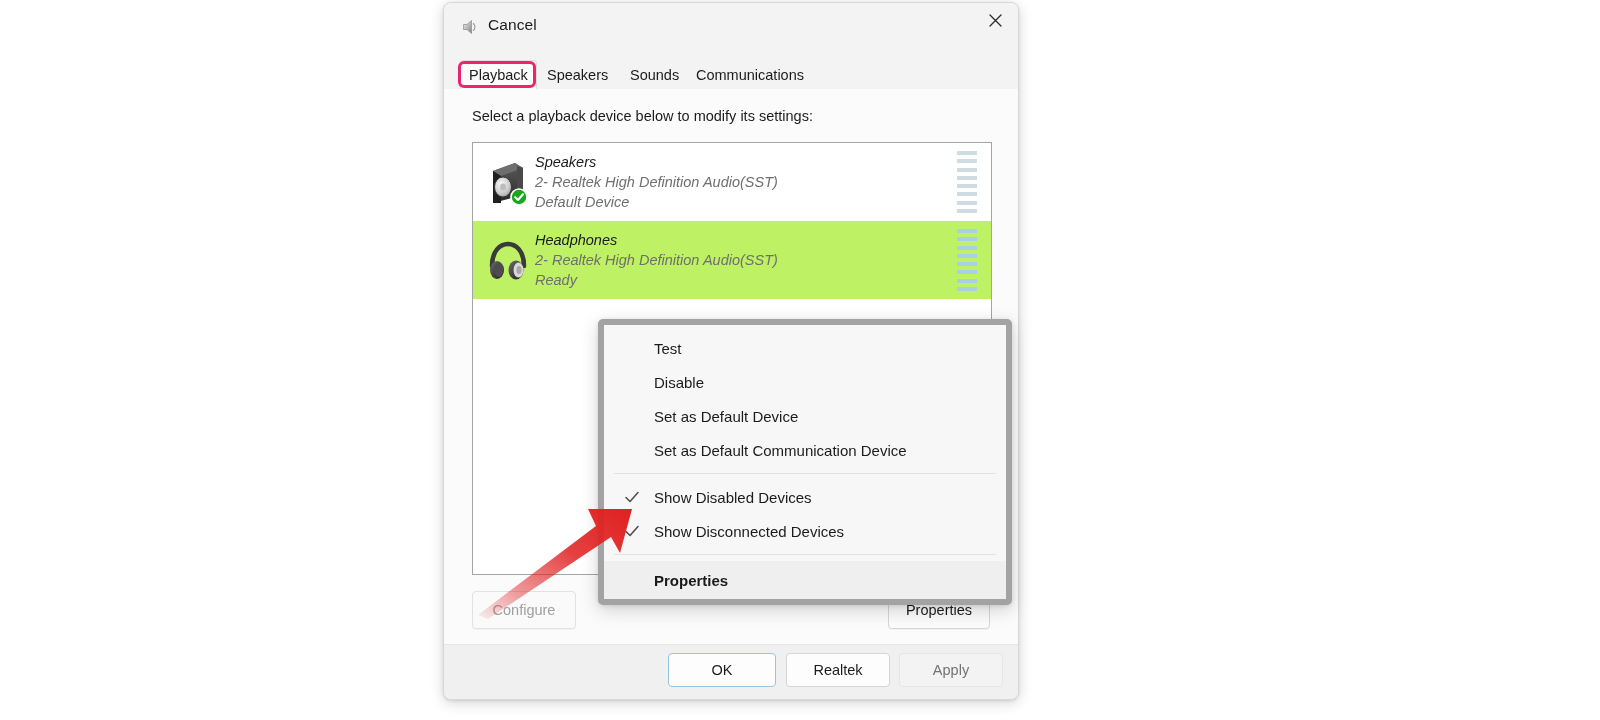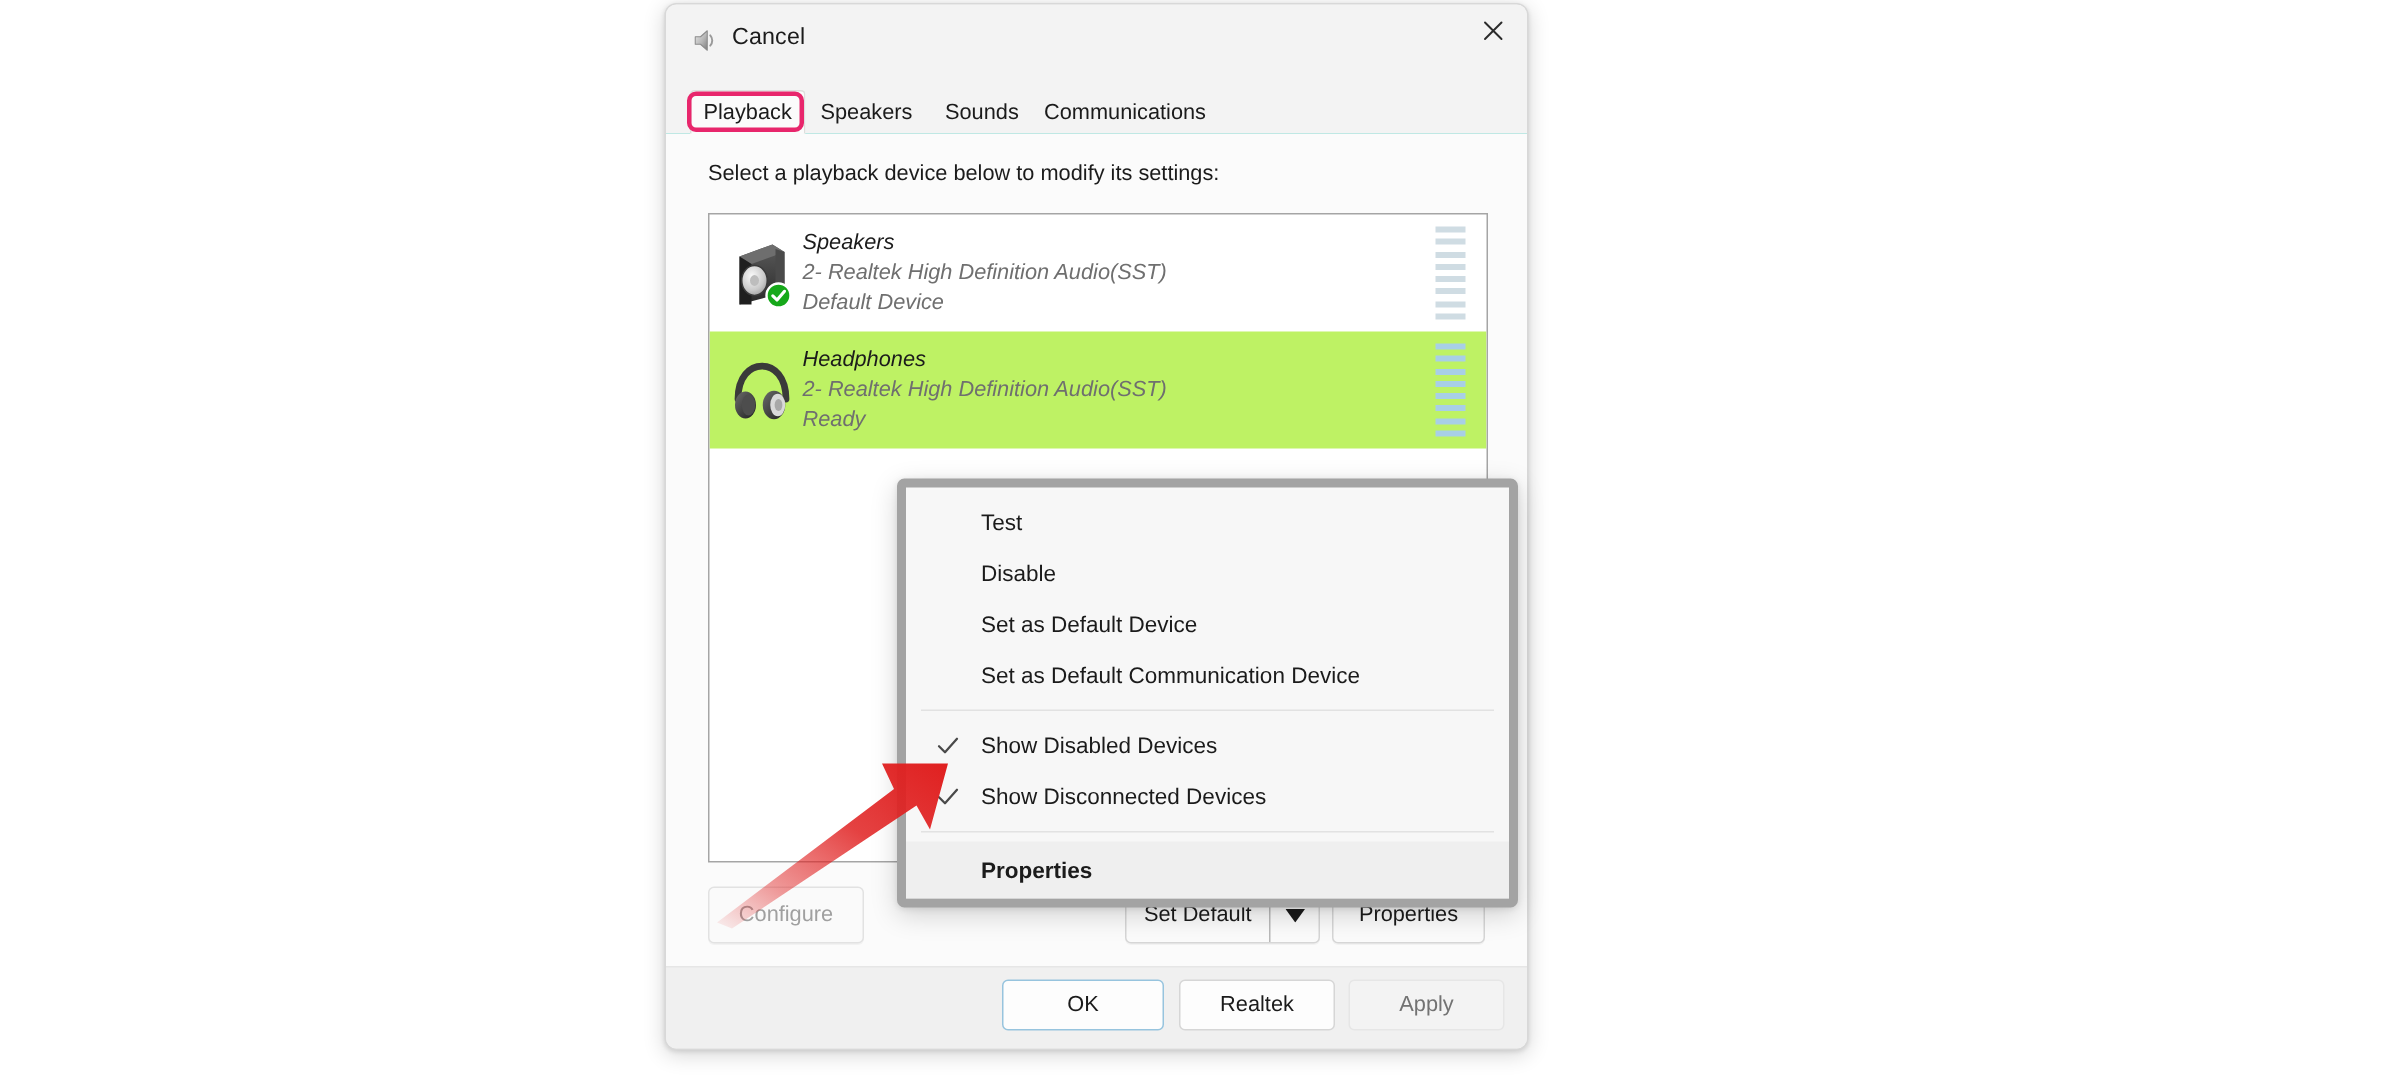--- a/index.html
+++ b/index.html
@@ -422,28 +422,20 @@
           <div class="vu-seg"></div>
           <div class="vu-seg"></div>
           <div class="vu-seg"></div>
         </div>
       </div>
 
     </div>
 
     <div id="controls-row">
       <div class="btn disabled" id="configure-button">Configure</div>
-      <div id="setdefault-split">
-        <div id="setdefault-main">Set Default</div>
-        <div id="setdefault-arrow">
-          <svg width="13" height="9" viewBox="0 0 13 9">
-              <polygon points="0,0 13,0 6.5,9" fill="#1b1b1b"></polygon>
-            </svg>
-        </div>
-      </div>
       <div class="btn" id="properties-button">Properties</div>
     </div>
   </div>
 
   <div id="footer">
     <div class="footer-btn" id="ok-button">OK</div>
     <div class="footer-btn" id="cancel-button">Realtek</div>
     <div class="footer-btn" id="apply-button">Apply</div>
   </div>
 

